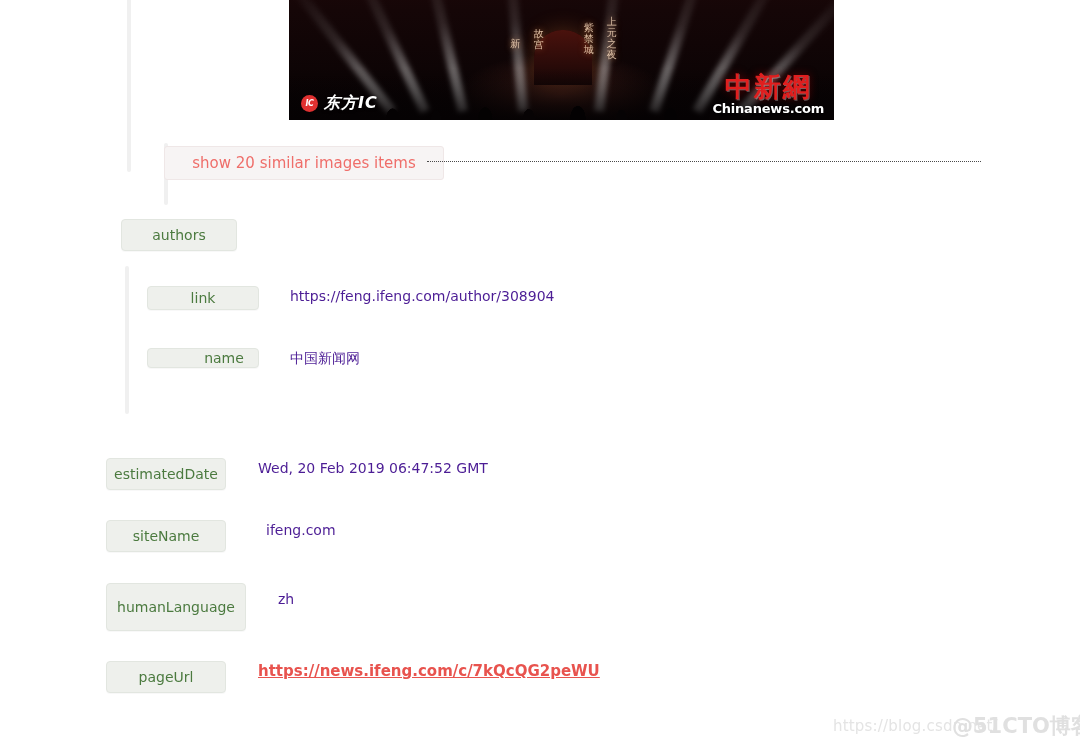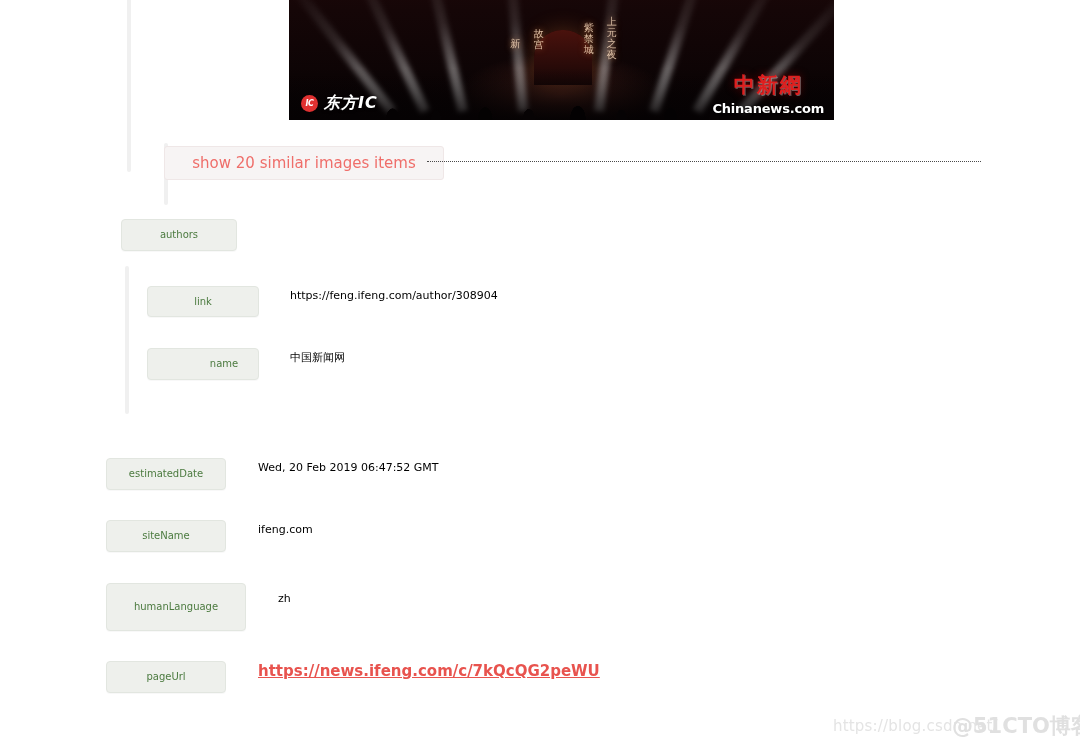--- a/index.html
+++ b/index.html
@@ -135,26 +135,26 @@
     text-shadow: 0 1px 3px rgba(0,0,0,0.8);
   }
   .wm-cn {
     position: absolute;
     right: 10px;
     bottom: 4px;
     text-align: center;
   }
   .wm-cn-zh {
     color: #e01e1e;
-    font-size: 21px;
+    font-size: 27px;
     font-weight: bold;
     letter-spacing: 2px;
     line-height: 30px;
     text-shadow: 1px 1px 0 rgba(255,255,255,0.35), 0 0 8px rgba(180,0,0,0.55);
-    font-family: Liberation Mono, monospace;
+    font-family: Liberation Sans, sans-serif;
   }
   .wm-cn-en {
     color: #ffffff;
     font-size: 13px;
     font-weight: bold;
     letter-spacing: -0.2px;
     line-height: 14px;
     text-shadow: 0 1px 2px rgba(0,0,0,0.9);
     font-family: "DejaVu Sans", sans-serif;
   }
@@ -185,64 +185,64 @@
     height: 0;
     border-top: 1px dotted #4a4a4a;
   }
 
   
   .chip {
     background: #eef0ec;
     border: 1px solid #e2e6e0;
     border-radius: 4px;
     color: #4b7a3f;
-    font-size: 10px;
+    font-size: 14px;
     display: flex;
     align-items: center;
     justify-content: center;
     text-align: center;
     box-sizing: border-box;
     box-shadow: 0 1px 1px rgba(0,0,0,0.03);
     cursor: pointer;
     padding: 0 4px;
     word-break: break-all;
     line-height: 18px;
   }
   .row { position: absolute; display: flex; align-items: flex-start; }
   .val {
-    color: #000000;
-    font-size: 11px;
+    color: #4c1d95;
+    font-size: 14px;
     line-height: 20px;
     white-space: nowrap;
   }
   .val-link {
     color: #e8534e;
     font-size: 15px;
     font-weight: bold;
     text-decoration: underline;
     line-height: 20px;
     cursor: pointer;
   }
 
   .r-authors { left: 121px; top: 219px; }
   .r-authors .chip { width: 116px; height: 32px; }
 
   .r-link   { left: 147px; top: 286px; }
-  .r-link .chip { width: 112px; height: 31px; }
+  .r-link .chip { width: 112px; height: 24px; }
   .r-link .val { margin-left: 31px; }
 
   .r-name   { left: 147px; top: 348px; }
-  .r-name .chip { width: 112px; height: 32px; padding-left: 46px; }
+  .r-name .chip { width: 112px; height: 20px; padding-left: 46px; }
   .r-name .val { margin-left: 31px; }
 
   .r-date   { left: 106px; top: 458px; }
   .r-date .chip { width: 120px; height: 32px; }
   .r-date .val { margin-left: 32px; }
 
-  .r-site   { left: 106px; top: 520px; }
+  .r-site   { left: 106px; top: 520px; gap: 8px; }
   .r-site .chip { width: 120px; height: 32px; }
   .r-site .val { margin-left: 32px; }
 
   .r-lang   { left: 106px; top: 583px; }
   .r-lang .chip { width: 140px; height: 48px; }
   .r-lang .val { margin-left: 32px; margin-top: 6px; }
 
   .r-url    { left: 106px; top: 661px; }
   .r-url .chip { width: 120px; height: 32px; }
   .r-url .val-link { margin-left: 32px; }

